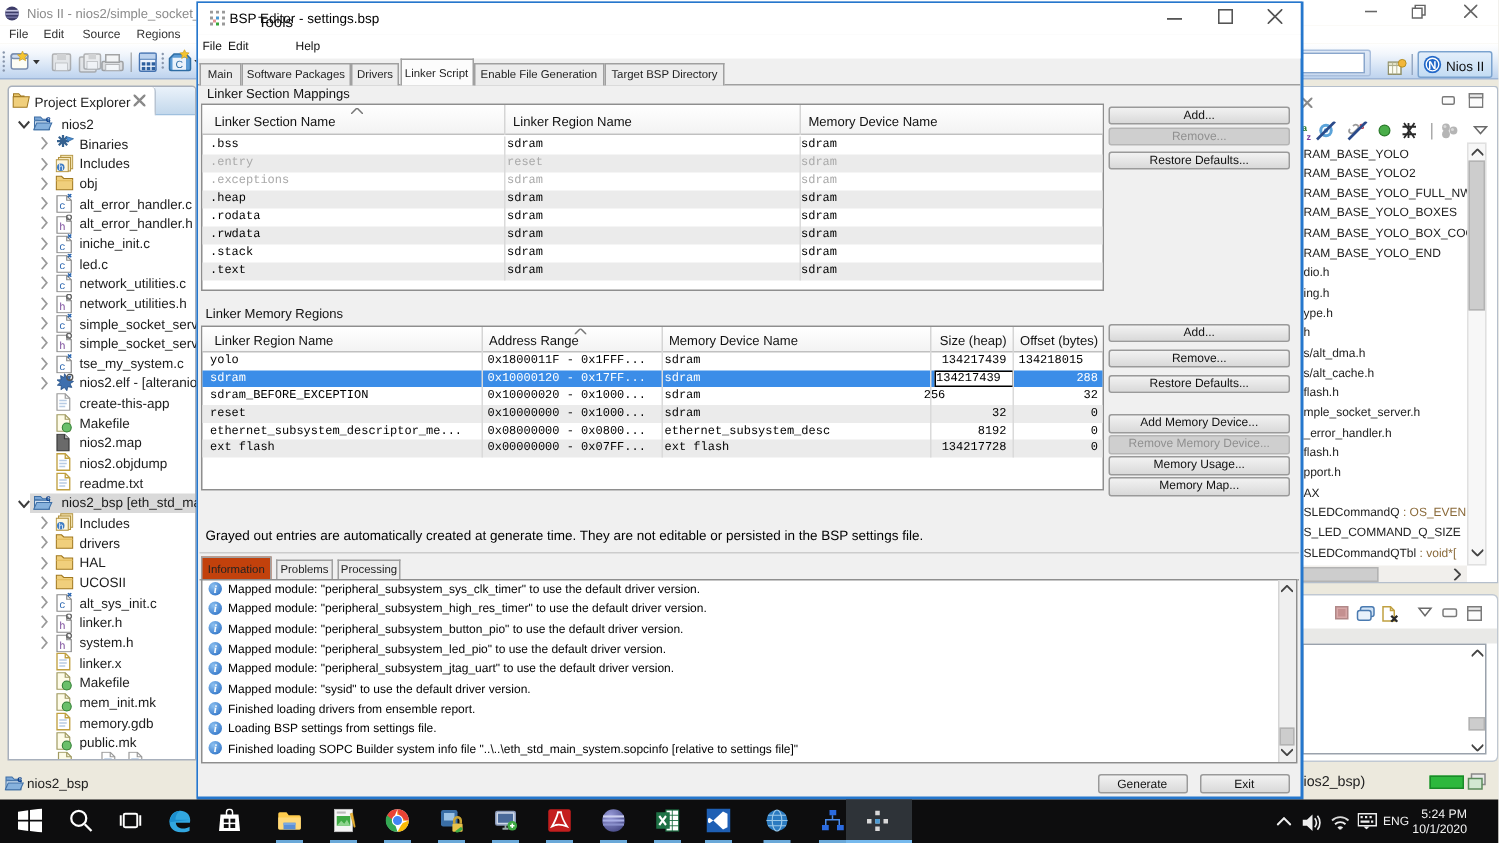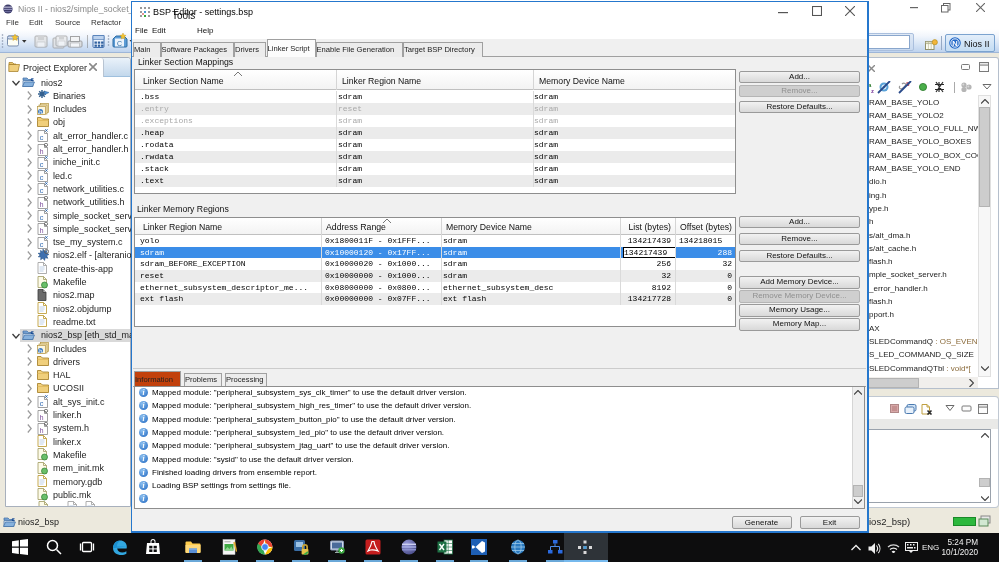--- a/index.html
+++ b/index.html
@@ -1,19 +1,19 @@
 <!DOCTYPE html>
 <html><head><meta charset="utf-8"><style>
 *{margin:0;padding:0;box-sizing:border-box}
 html,body{width:999px;height:562px;overflow:hidden}
 body{position:relative;font-family:"Liberation Sans",sans-serif;background:#ece9dd;font-size:9px}
 .abs{position:absolute}
 svg{display:block}
 .tree{font-size:9px;color:#1c1c1c;white-space:nowrap}
-.tab{position:absolute;background:#ececec;border:1px solid #a0a0a0;border-bottom:none;font-size:7.6px;color:#222;text-align:left;white-space:nowrap;overflow:hidden}
+.tab{position:absolute;background:#ececec;border:1px solid #a0a0a0;border-bottom:none;font-size:7.6px;color:#222;text-align:center;white-space:nowrap;overflow:hidden}
 .tbl{position:absolute;background:#fff;border:1px solid #8e8e8e}
 .hdr{position:absolute;font-size:8.7px;color:#111;white-space:nowrap}
 .trw{position:absolute;left:0;right:0;height:12px;line-height:12px;font-size:8px;white-space:nowrap;font-family:"Liberation Mono",monospace}
 .alt{background:#ebebeb}
 .gry{color:#a9a9a9}
 .cell{position:absolute;top:0;height:12px;line-height:12px}
 .btn{position:absolute;background:linear-gradient(#f2f2f2,#d9d9d9);border:1px solid #9a9a9a;text-align:center;font-size:8px;color:#111;border-radius:2px;line-height:10px}
 .btn.dis{background:#cfcfcf;color:#909090;border-color:#b5b5b5}
 .logln{position:absolute;left:17px;font-size:8px;color:#000;white-space:nowrap;line-height:13px}
 .icirc{position:absolute;left:4px;width:9px;height:9px;border-radius:50%;background:radial-gradient(circle at 35% 30%,#8cc0f0,#1f66c0);color:#fff;font-size:7.5px;line-height:9px;text-align:center;font-family:"Liberation Serif",serif;font-style:italic;font-weight:bold}
@@ -44,21 +44,21 @@
       <rect x="0.5" y="2.5" width="6.5" height="6.5" fill="#fff" stroke="#666"></rect>
     </svg>
 <svg class="abs" style="left:976px;top:3px" width="9" height="9">
       <path d="M0 0L9 9M9 0L0 9" stroke="#666" stroke-width="1.1"></path>
     </svg>
 </div>
 <div class="abs" style="left:0;top:17px;width:999px;height:12px;background:#fff;font-size:8px;color:#333">
 <span class="abs" style="left:6px;top:1px">File</span>
 <span class="abs" style="left:29px;top:1px">Edit</span>
 <span class="abs" style="left:55px;top:1px">Source</span>
-<span class="abs" style="left:91px;top:1px">Refactor</span>
+<span class="abs" style="left:91px;top:1px">Regions</span>
 </div>
 <div class="abs" style="left:0;top:29px;width:999px;height:24px;background:linear-gradient(#ffffff 0%,#f2f6fc 30%,#dce8f7 60%,#bed3ee 100%);border-bottom:1px solid #9eb6d8"></div>
 <svg class="abs" style="left:1px;top:33px" width="133" height="17">
 <g fill="#8896ac">
       <circle cx="1.5" cy="2" r="0.8"></circle>
       <circle cx="1.5" cy="5" r="0.8"></circle>
       <circle cx="1.5" cy="8" r="0.8"></circle>
       <circle cx="1.5" cy="11" r="0.8"></circle>
       <circle cx="1.5" cy="14" r="0.8"></circle>
     </g>
@@ -649,41 +649,41 @@
 <div class="abs" style="left:186px;top:0;width:1px;height:17px;background:#d5d5d5"></div>
 <div class="abs" style="left:306px;top:0;width:1px;height:17px;background:#d5d5d5"></div>
 <div class="abs" style="left:485px;top:0;width:1px;height:17px;background:#d5d5d5"></div>
 <div class="abs" style="left:540px;top:0;width:1px;height:17px;background:#d5d5d5"></div>
 <div class="hdr" style="left:8px;top:4px">Linker Region Name</div>
 <div class="hdr" style="left:191px;top:4px">Address Range</div>
 <svg class="abs" style="left:248px;top:1px" width="8" height="4">
         <path d="M0 4L4 0L8 4" fill="none" stroke="#777" stroke-width="1"></path>
       </svg>
 <div class="hdr" style="left:311px;top:4px">Memory Device Name</div>
-<div class="hdr" style="left:440px;top:4px;width:96px;text-align:right">List (bytes)</div>
+<div class="hdr" style="left:440px;top:4px;width:96px;text-align:right">Size (heap)</div>
 <div class="hdr" style="left:544px;top:4px;width:53px;text-align:right">Offset (bytes)</div>
 <div class="trw" style="top:17.2px;height:11.6px;line-height:11.6px">
 <span class="cell" style="left:5px">yolo</span>
         <span class="cell" style="left:190px">0x1800011F - 0x1FFF...</span>
         <span class="cell" style="left:308px">sdram</span>
 <span class="cell" style="left:440px;width:96px;text-align:right">134217439</span>
         <span class="cell" style="left:544px;width:53px;text-align:left">134218015</span>
 </div>
 <div class="trw" style="top:28.8px;height:11.6px;background:#3b8de8;color:#fff">
 <span class="cell" style="left:5px">sdram</span>
         <span class="cell" style="left:190px">0x10000120 - 0x17FF...</span>
         <span class="cell" style="left:308px">sdram</span>
 <span class="cell" style="left:488px;width:53px;background:#fff;border:1.5px solid #000;color:#000;height:11.6px;line-height:9px">134217439</span>
 <span class="cell" style="left:544px;width:53px;text-align:right">288</span>
 </div>
 <div class="trw" style="top:40.4px;height:11.6px;line-height:11.6px">
 <span class="cell" style="left:5px">sdram_BEFORE_EXCEPTION</span>
         <span class="cell" style="left:190px">0x10000020 - 0x1000...</span>
         <span class="cell" style="left:308px">sdram</span>
-<span class="cell" style="left:440px;width:96px;text-align:right">256</span>
+<span class="cell" style="left:440px;width:96px;text-align:center">256</span>
         <span class="cell" style="left:544px;width:53px;text-align:right">32</span>
 </div>
 <div class="trw alt" style="top:52.0px;height:11.6px;line-height:11.6px">
 <span class="cell" style="left:5px">reset</span>
         <span class="cell" style="left:190px">0x10000000 - 0x1000...</span>
         <span class="cell" style="left:308px">sdram</span>
 <span class="cell" style="left:440px;width:96px;text-align:right">32</span>
         <span class="cell" style="left:544px;width:53px;text-align:right">0</span>
 </div>
 <div class="trw" style="top:63.6px;height:11.6px;line-height:11.6px">
@@ -705,20 +705,21 @@
 <div class="abs" style="left:485px;top:17px;width:1px;height:70px;background:#dadada"></div>
 <div class="abs" style="left:540px;top:17px;width:1px;height:70px;background:#dadada"></div>
 </div>
 <div class="btn" style="left:607px;top:213.5px;width:121px;height:12.5px">Add...</div>
 <div class="btn" style="left:607px;top:230.5px;width:121px;height:12.5px">Remove...</div>
 <div class="btn" style="left:607px;top:247.5px;width:121px;height:12.5px">Restore Defaults...</div>
 <div class="btn" style="left:607px;top:274px;width:121px;height:12.5px">Add Memory Device...</div>
 <div class="btn dis" style="left:607px;top:288px;width:121px;height:12.5px">Remove Memory Device...</div>
 <div class="btn" style="left:607px;top:302px;width:121px;height:12.5px">Memory Usage...</div>
 <div class="btn" style="left:607px;top:316px;width:121px;height:12.5px">Memory Map...</div>
+<div class="abs" style="left:5px;top:350px;font-size:9px;color:#000">Grayed out entries are automatically created at generate time. They are not editable or persisted in the BSP settings file.</div>
 <div class="abs" style="left:1px;top:366px;width:733px;height:1px;background:#cccccc"></div>
 <div class="abs" style="left:1px;top:383.5px;width:733px;height:1px;background:#a0a0a0"></div>
 <div class="tab" style="left:2px;top:369px;width:47px;height:15px;line-height:15px;background:#c2410c;z-index:3">Information</div>
 <div class="tab" style="left:52px;top:371px;width:38px;height:13px;line-height:12px">Problems</div>
 <div class="tab" style="left:93px;top:371px;width:42px;height:13px;line-height:12px">Processing</div>
 <div class="abs" style="left:2px;top:384px;width:731px;height:122.5px;background:#fff;border:1px solid #8e8e8e">
 <div class="icirc" style="top:0.5px">i</div>
       <div class="logln" style="top:-1.0px">Mapped module: "peripheral_subsystem_sys_clk_timer" to use the default driver version.</div>
 <div class="icirc" style="top:13.8px">i</div>
       <div class="logln" style="top:12.3px">Mapped module: "peripheral_subsystem_high_res_timer" to use the default driver version.</div>
@@ -728,20 +729,21 @@
       <div class="logln" style="top:39.0px">Mapped module: "peripheral_subsystem_led_pio" to use the default driver version.</div>
 <div class="icirc" style="top:53.9px">i</div>
       <div class="logln" style="top:52.4px">Mapped module: "peripheral_subsystem_jtag_uart" to use the default driver version.</div>
 <div class="icirc" style="top:67.2px">i</div>
       <div class="logln" style="top:65.7px">Mapped module: "sysid" to use the default driver version.</div>
 <div class="icirc" style="top:80.5px">i</div>
       <div class="logln" style="top:79.0px">Finished loading drivers from ensemble report.</div>
 <div class="icirc" style="top:93.9px">i</div>
       <div class="logln" style="top:92.4px">Loading BSP settings from settings file.</div>
 <div class="icirc" style="top:107.2px">i</div>
+      <div class="logln" style="top:105.7px">Finished loading SOPC Builder system info file "..\..\eth_std_main_system.sopcinfo [relative to settings file]"</div>
 <div class="abs" style="left:717px;top:0px;width:12px;height:120.5px;background:#efefef;border-left:1px solid #d5d5d5"></div>
 <svg class="abs" style="left:719px;top:3px" width="8" height="5">
         <path d="M0 4.5L4 0.5L8 4.5" fill="none" stroke="#444" stroke-width="1.2"></path>
       </svg>
 <div class="sthumb" style="left:718px;top:98px;width:10px;height:12px"></div>
 <svg class="abs" style="left:719px;top:112px" width="8" height="5">
         <path d="M0 0.5L4 4.5L8 0.5" fill="none" stroke="#444" stroke-width="1.2"></path>
       </svg>
 </div>
 <div class="btn" style="left:599.5px;top:514px;width:60px;height:13px;line-height:11px">Generate</div>

